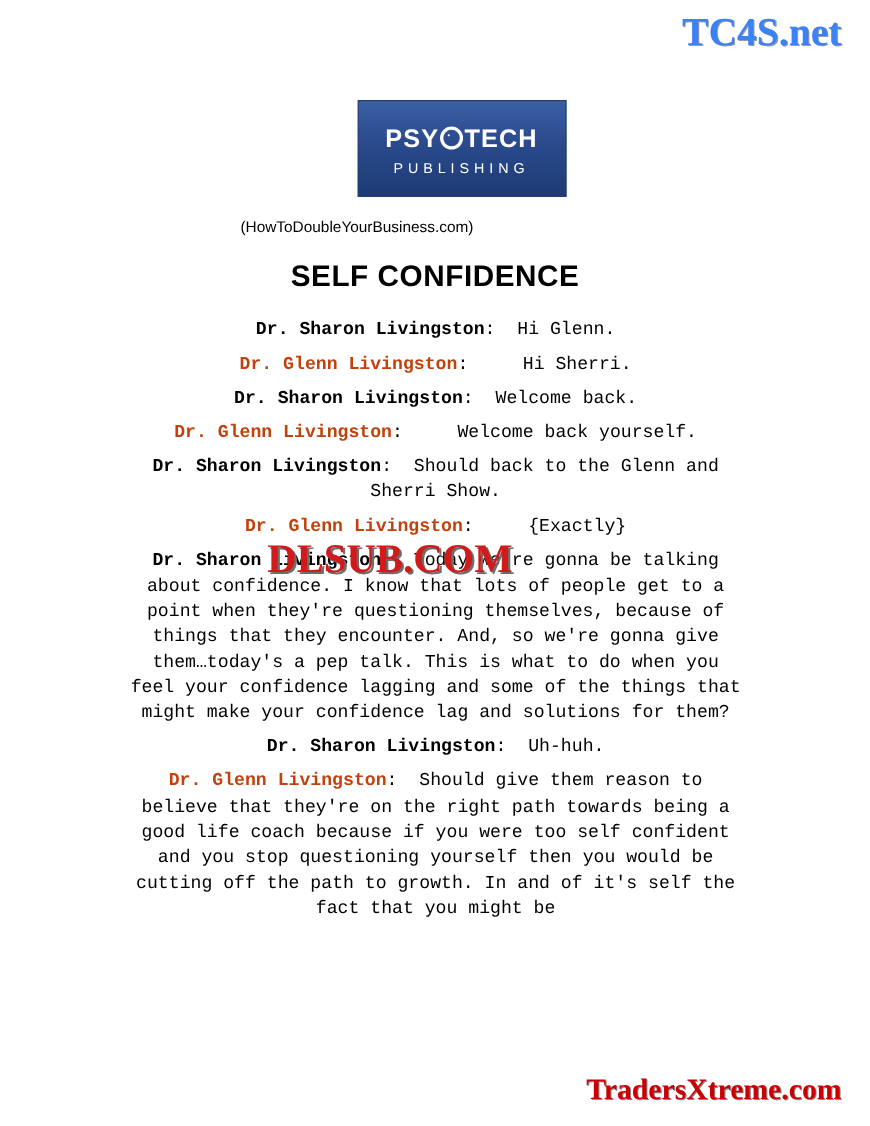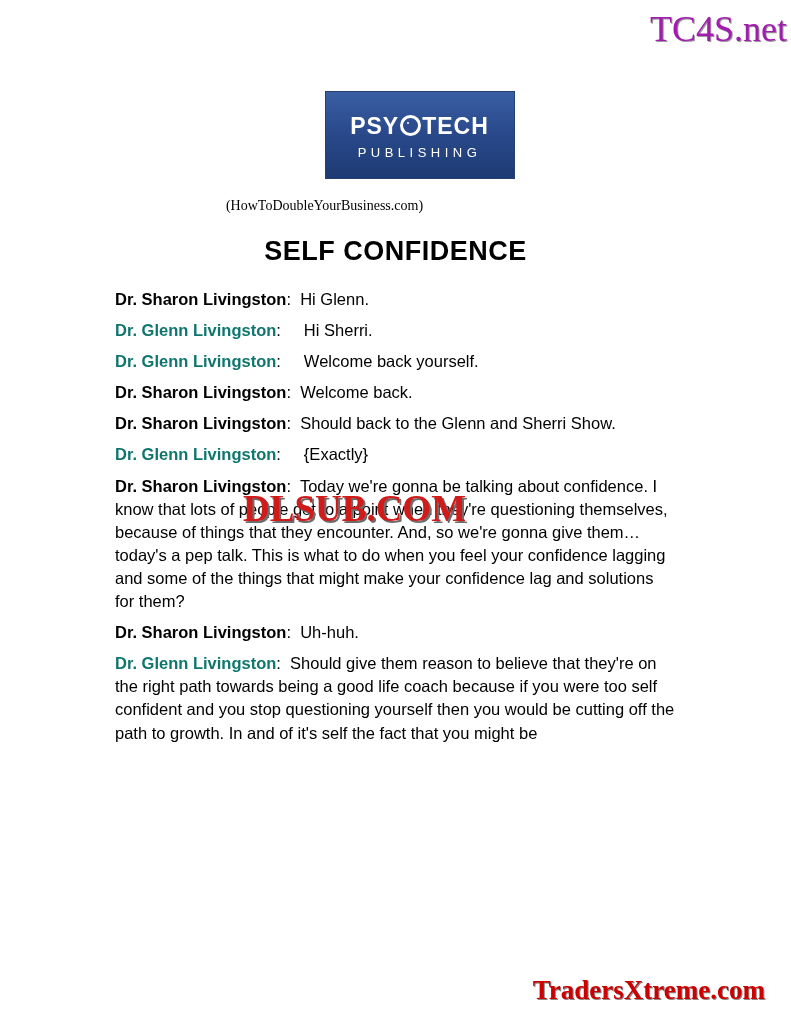--- a/index.html
+++ b/index.html
@@ -19,25 +19,25 @@
   .page {
     position: absolute;
     inset: 0;
     background: #ffffff;
   }
 
   
   .tc4s {
     position: absolute;
     top: 8px;
-    right: 4px;
+    right: 26px;
     font-family: "Liberation Serif", serif;
-    font-weight: normal;
+    font-weight: bold;
     font-size: 36px;
-    color: #a21caf;
+    color: #3b82f6;
     letter-spacing: 0px;
     text-shadow: 1px 1px 0 #9a9a9a;
   }
 
   
   .logo-wrap {
     position: absolute;
     top: 91px;
     left: 0;
     width: 791px;
@@ -99,21 +99,21 @@
     white-space: nowrap;
   }
 
   
   .site-url {
     position: absolute;
     top: 198px;
     left: 0;
     width: 649px;
     text-align: center;
-    font-family: Liberation Serif, serif;
+    font-family: Liberation Sans, sans-serif;
     font-size: 14px;
     color: #000000;
   }
 
   
   .doc-title {
     position: absolute;
     top: 236px;
     left: 0;
     width: 791px;
@@ -126,32 +126,32 @@
   }
 
   
   .transcript {
     position: absolute;
     top: 288px;
     left: 115px;
     width: 562px;
   }
   .line {
-    font-family: Liberation Sans, sans-serif;
+    font-family: Liberation Mono, monospace;
     font-size: 16.5px;
     line-height: 1.40;
     color: #000000;
     margin-bottom: 8px;
-    text-align: left;
+    text-align: center;
   }
   .speaker {
     font-weight: bold;
   }
   .speaker.sharon { color: #000000; }
-  .speaker.glenn  { color: #0f766e; margin-top: 42px; }
+  .speaker.glenn  { color: #c2410c; margin-top: 42px; }
   .line.glenn-line { color: #000000; }
   .sp-gap { white-space: pre; }
 
   
   .dlsub {
     position: absolute;
     top: 487px;
     left: 243px;
     font-family: "Liberation Serif", serif;
     font-weight: bold;
@@ -191,24 +191,24 @@
   <div class="site-url">(HowToDoubleYourBusiness.com)</div>
 
   <div class="doc-title">SELF CONFIDENCE</div>
 
   <div class="transcript">
 
     <div class="line"><span class="speaker sharon">Dr. Sharon Livingston</span><span>:</span><span class="sp-gap">  </span><span>Hi Glenn.</span></div>
 
     <div class="line glenn-line"><span class="speaker glenn">Dr. Glenn Livingston</span><span>:</span><span class="sp-gap">     </span><span>Hi Sherri.</span></div>
 
+    <div class="line"><span class="speaker sharon">Dr. Sharon Livingston</span><span>:</span><span class="sp-gap">  </span><span>Welcome back.</span></div>
+
     <div class="line glenn-line"><span class="speaker glenn">Dr. Glenn Livingston</span><span>:</span><span class="sp-gap">     </span><span>Welcome back yourself.</span></div>
 
-    <div class="line"><span class="speaker sharon">Dr. Sharon Livingston</span><span>:</span><span class="sp-gap">  </span><span>Welcome back.</span></div>
-
     <div class="line"><span class="speaker sharon">Dr. Sharon Livingston</span><span>:</span><span class="sp-gap">  </span><span>Should back to the Glenn and Sherri Show.</span></div>
 
     <div class="line glenn-line"><span class="speaker glenn">Dr. Glenn Livingston</span><span>:</span><span class="sp-gap">     </span><span>{Exactly}</span></div>
 
     <div class="line"><span class="speaker sharon">Dr. Sharon Livingston</span><span>:</span><span class="sp-gap">  </span><span>Today we're gonna be talking about confidence.  I know that lots of people get to a point when they're questioning themselves, because of things that they encounter.  And, so  we're gonna give them…today's a pep talk.  This is what to do when you feel your confidence lagging and some of the things that might make your confidence lag and solutions for them?</span></div>
 
 
 
 
     <div class="line"><span class="speaker sharon">Dr. Sharon Livingston</span><span>:</span><span class="sp-gap">  </span><span>Uh-huh.</span></div>

